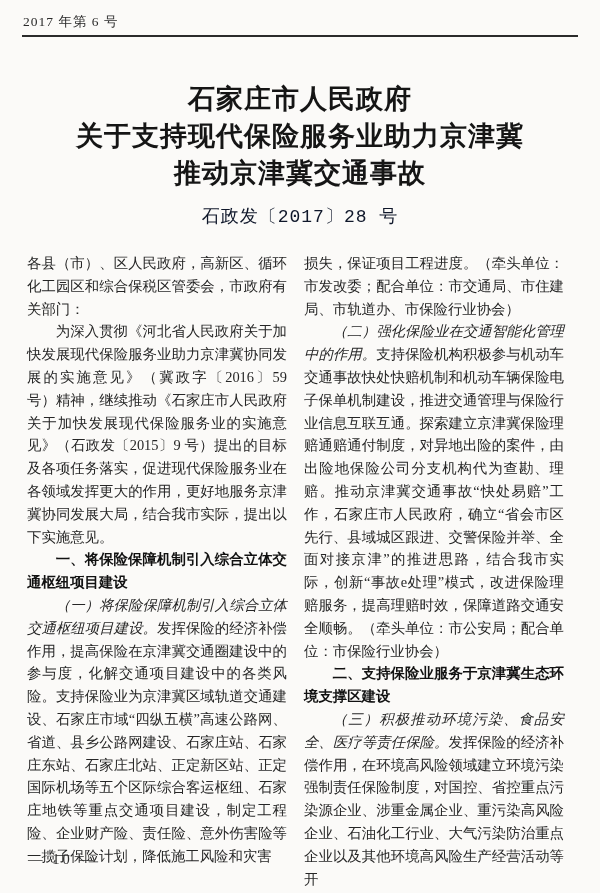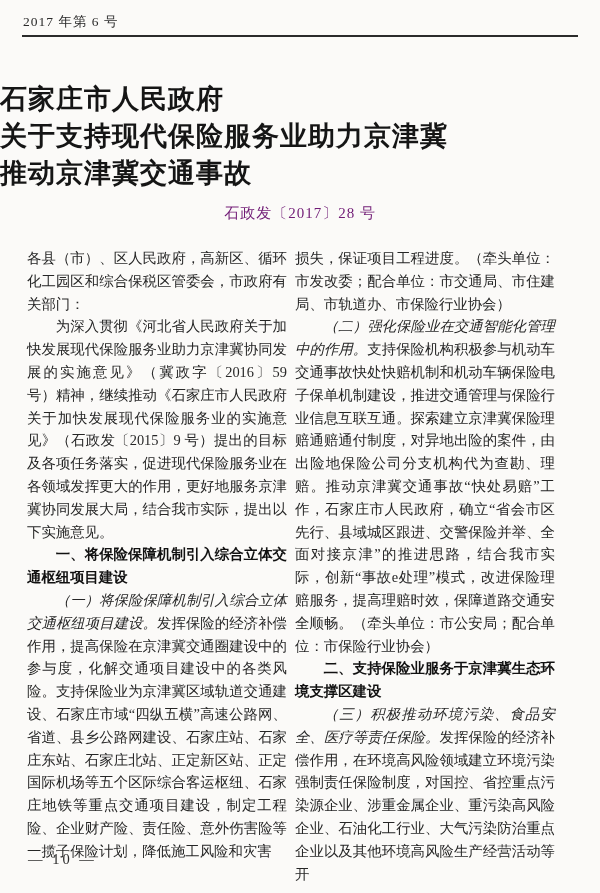--- a/index.html
+++ b/index.html
@@ -32,38 +32,39 @@
   .running-head .issue-no { letter-spacing: 1px; }
   .head-rule {
     margin: 4px 22px 0 22px;
     border: 0;
     border-top: 2px solid #2b2b2b;
     height: 0;
   }
   
   .doc-title {
     margin-top: 44px;
-    text-align: left;
+    text-align: center;
     font-weight: bold;
     font-size: 27px;
     line-height: 37px;
     color: #151515;
     letter-spacing: 1px;
   }
   .doc-number {
     margin-top: 12px;
     text-align: center;
-    font-size: 15px;
-    color: #701a75;
+    font-size: 18px;
+    color: #0f172a;
     letter-spacing: 1px;
+    font-family: Liberation Mono, monospace;
   }
   
   .columns {
     display: flex;
-    gap: 8px;
+    gap: 17px;
     padding: 0 27px;
     margin-top: 24px;
   }
   .col {
     flex: 0 0 260px;
     width: 260px;
     font-size: 14.4px;
     line-height: 22.8px;
     text-align: justify;
     text-justify: inter-character;

